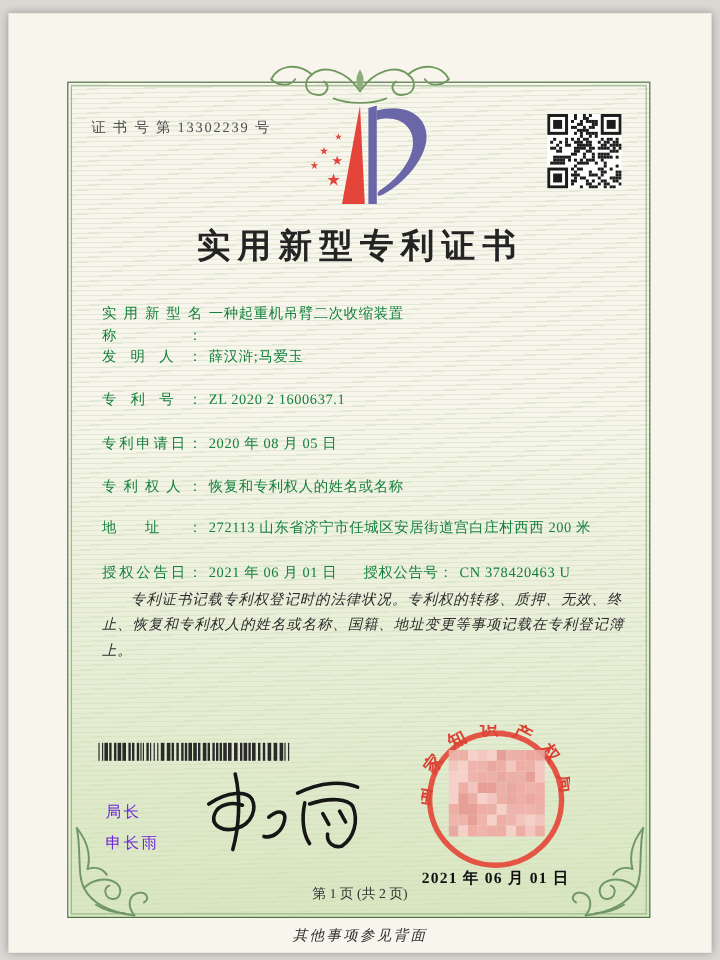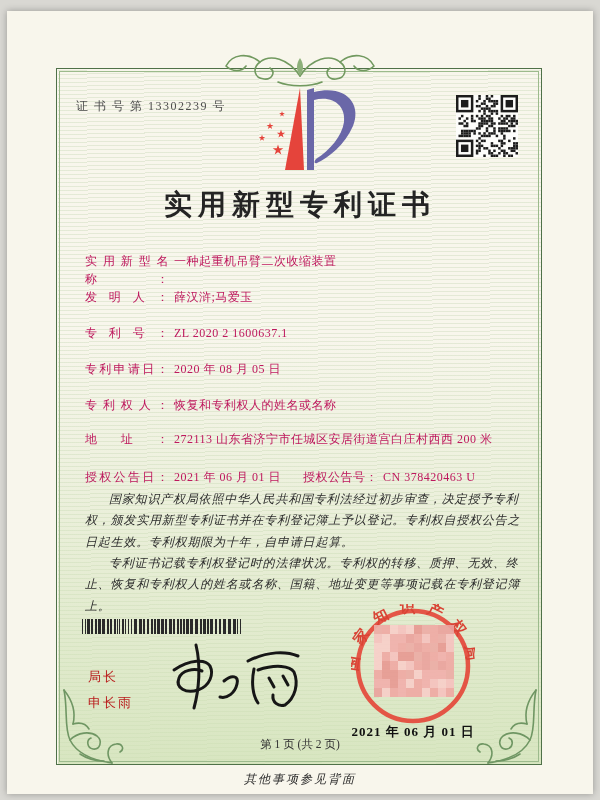--- a/index.html
+++ b/index.html
@@ -14,32 +14,32 @@
   .frame{position:absolute;left:56px;top:68px;width:486px;height:697px;
          border:1.5px solid #4f7148;box-sizing:border-box;}
   .frame::before{content:"";position:absolute;inset:2px;border:1px solid #9cba8c;}
   .ornament{position:absolute;}
   .orn-br{transform:scaleX(-1);}
   .certno{position:absolute;left:76px;top:98px;font-size:12px;letter-spacing:1.5px;color:#4d4d4d;}
   .logo{position:absolute;left:240px;top:84px;}
   .qr{position:absolute;left:456px;top:95px;width:62px;height:62px;background:#fdfdfb;}
   .title{position:absolute;left:0;top:186px;width:600px;margin:0;text-align:center;
          font-size:28px;font-weight:600;letter-spacing:6px;color:#242424;}
-  .row{position:absolute;left:85px;width:440px;font-size:12px;color:#be185d;letter-spacing:.5px;line-height:18px;}
+  .row{position:absolute;left:85px;width:440px;font-size:12px;color:#15803d;letter-spacing:.5px;line-height:18px;}
   .flabel{display:inline-block;width:84px;text-align:justify;text-align-last:justify;vertical-align:top;}
   .fvalue{margin-left:5px;}
   .addr2{margin-left:89px;}
   .pair2{position:absolute;left:218px;top:0;white-space:nowrap;}
   .paras{position:absolute;left:85px;top:489px;width:436px;}
   .paras p{margin:0;font-size:12px;line-height:1.78;text-indent:2em;font-style:italic;
            color:#2c2c2c;letter-spacing:.8px;}
   .barcode{position:absolute;left:82px;top:619px;width:164px;height:15px;display:flex;align-items:stretch;}
   .barcode i{display:block;height:100%;background:#2a2a2a;}
   .signer{position:absolute;left:88px;font-family:Liberation Mono, monospace;
-          font-size:13px;color:#b91c1c;letter-spacing:2px;}
+          font-size:13px;color:#6d28d9;letter-spacing:2px;}
   .signature{position:absolute;left:158px;top:640px;}
   .seal{position:absolute;left:351px;top:604px;width:124px;height:124px;}
   .mosaic{position:absolute;left:374px;top:625px;width:80px;height:72px;display:flex;flex-wrap:wrap;opacity:.92;}
   .mosaic i{display:block;width:10%;height:12.5%;}
   .sealdate{position:absolute;left:345px;top:723px;width:136px;text-align:center;
             font-size:13px;font-weight:600;color:#101010;letter-spacing:1px;}
   .pageno{position:absolute;left:0;top:737px;width:600px;text-align:center;font-size:11.5px;color:#333;}
   .backnote{position:absolute;left:0;top:771px;width:600px;text-align:center;font-size:12px;
             font-style:italic;color:#2e2e2e;letter-spacing:2px;}
 </style>
@@ -325,21 +325,20 @@
 </div>
 <div class="row" style="top:430px">
   <div><span class="flabel">地址：</span><span class="fvalue">272113 山东省济宁市任城区安居街道宫白庄村西西 200 米</span></div>
 </div>
 <div class="row" style="top:468px">
   <span class="flabel">授权公告日：</span><span class="fvalue">2021 年 06 月 01 日</span>
   <span class="pair2"><span>授权公告号：</span><span class="fvalue">CN 378420463 U</span></span>
 </div>
 
 <div class="paras">
-  <p>国家知识产权局依照中华人民共和国专利法经过初步审查，决定授予专利权，颁发实用新型专利证书并在专利登记簿上予以登记。专利权自授权公告之日起生效。专利权期限为十年，自申请日起算。</p>
   <p>专利证书记载专利权登记时的法律状况。专利权的转移、质押、无效、终止、恢复和专利权人的姓名或名称、国籍、地址变更等事项记载在专利登记簿上。</p>
 </div>
 
 <div class="barcode">
     <i style="width: 1px; margin-right: 2px;"></i>
     <i style="width: 1px; margin-right: 1px;"></i>
     <i style="width: 3px; margin-right: 1px;"></i>
     <i style="width: 2px; margin-right: 2px;"></i>
     <i style="width: 2px; margin-right: 1px;"></i>
     <i style="width: 3px; margin-right: 1px;"></i>

